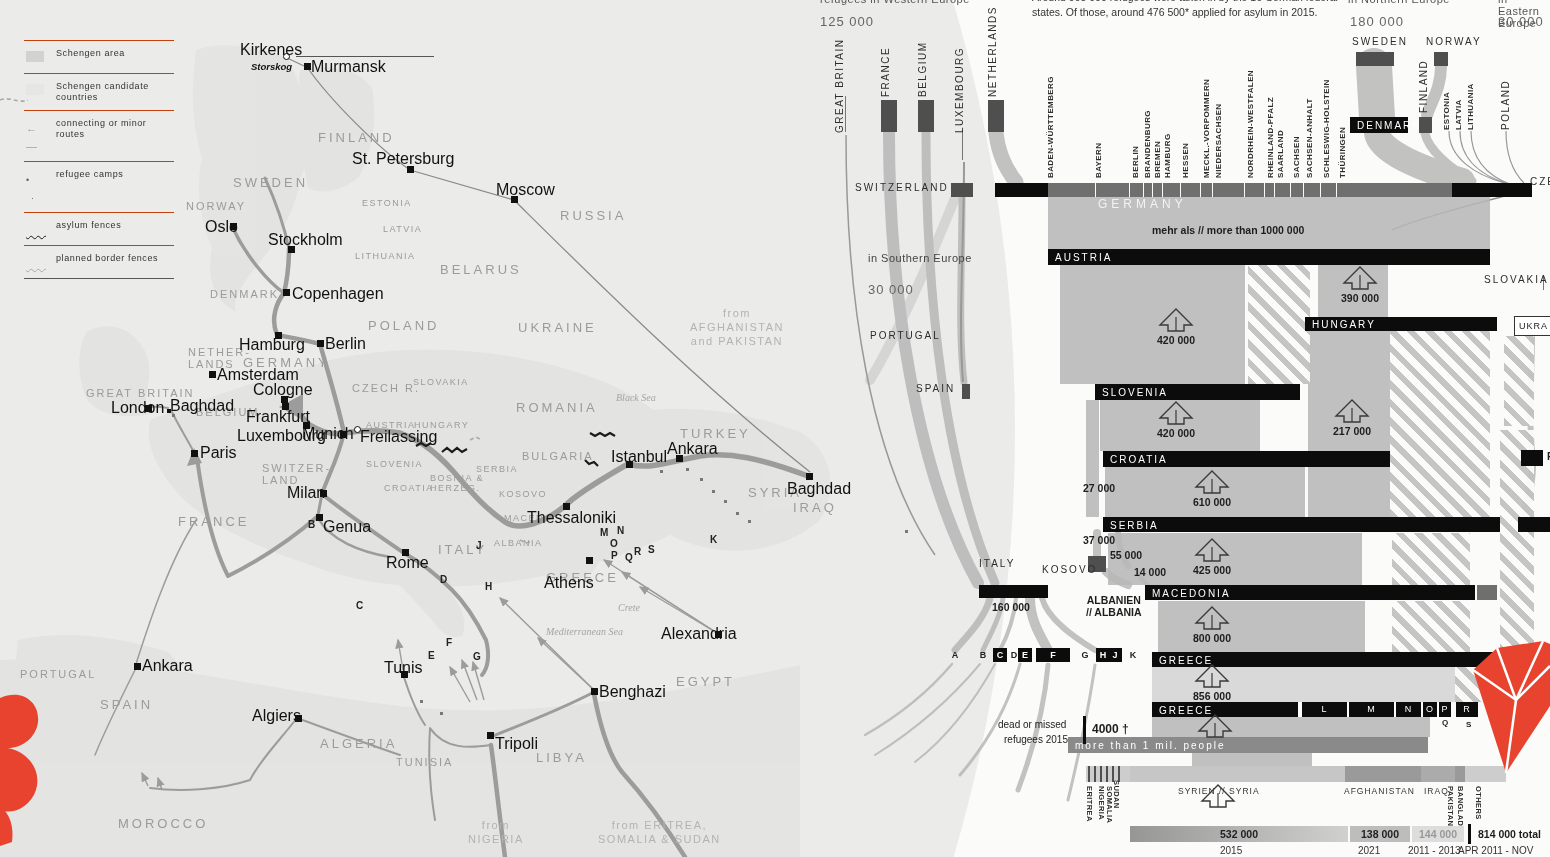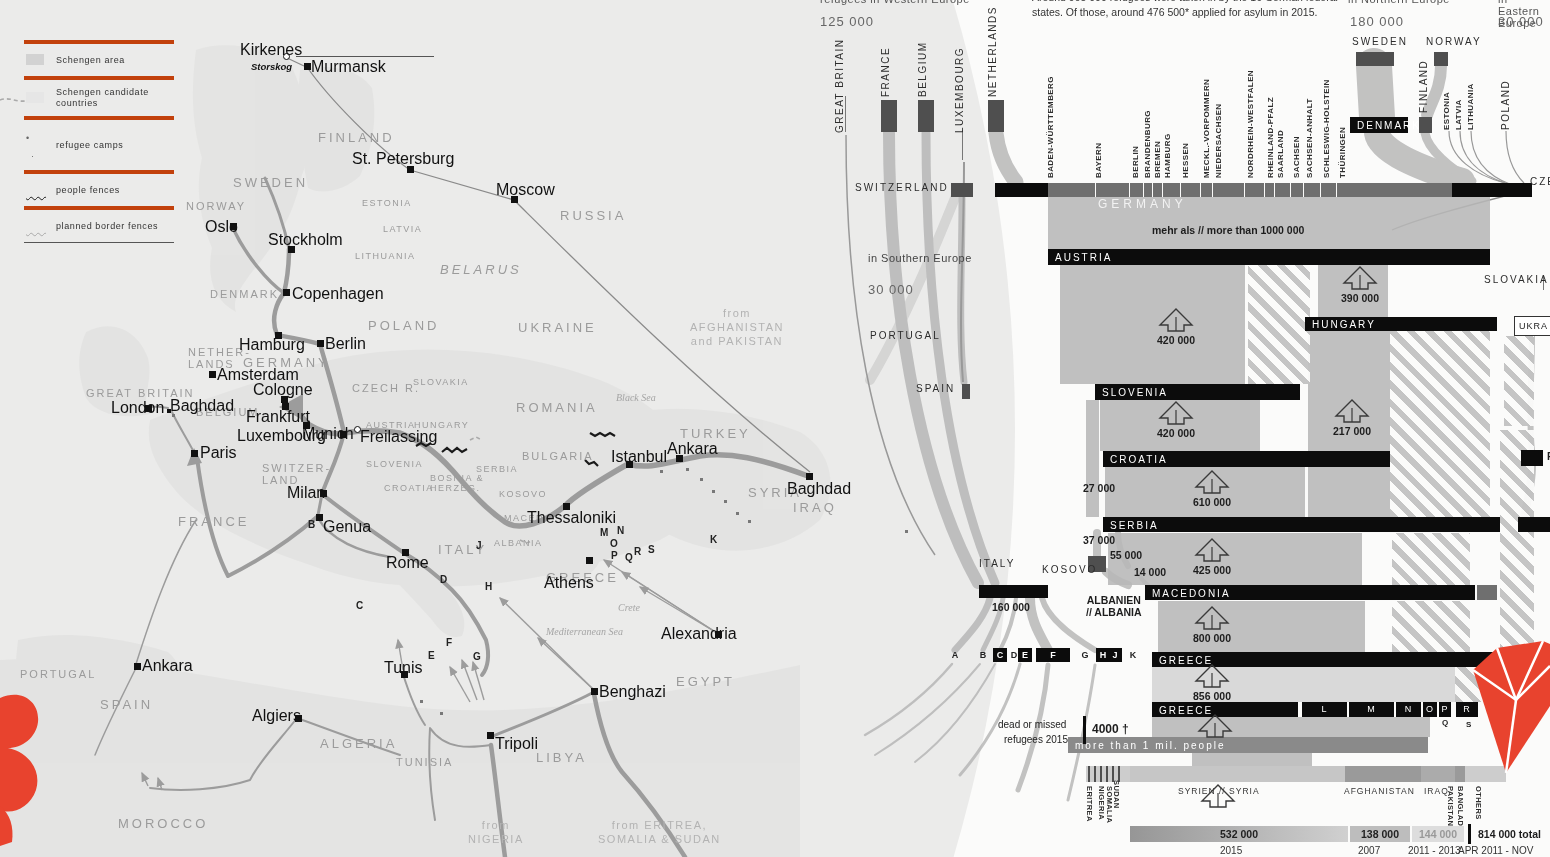--- a/index.html
+++ b/index.html
@@ -15,21 +15,21 @@
   .sea{position:absolute;color:#a5a5a5;font-style:italic;font-size:10px;font-family:"Liberation Serif",serif;white-space:pre-line;}
   .fromnote{position:absolute;color:#b3b3b3;font-size:11px;letter-spacing:1.5px;text-align:center;white-space:pre-line;line-height:14px;}
   .cdot{position:absolute;width:7px;height:7px;background:#111;}
   .cdot.open{background:#fff;border:1.5px solid #111;width:5px;height:5px;border-radius:50%;}
   .cdot.sm{width:4px;height:4px;}
   .clabel{position:absolute;color:#111;font-weight:normal;font-size:16px;white-space:nowrap;}
   .clabel.ital{font-style:italic;font-weight:600;font-size:9.5px;}
   .mletter{position:absolute;color:#222;font-weight:bold;font-size:10px;}
   
   #legend{position:absolute;left:24px;top:40px;width:150px;border-bottom:1px solid #555;}
-  .lg-row{border-top:4px solid #c2410c;padding:7px 2px 7px 2px;display:flex;align-items:center;min-height:14px;}
+  .lg-row{border-top:1px solid #c2410c;padding:7px 2px 7px 2px;display:flex;align-items:flex-start;min-height:14px;}
   .lg-label{font-size:9px;color:#333;letter-spacing:.6px;white-space:pre-line;line-height:11px;}
   .ic{display:inline-block;width:30px;flex:0 0 30px;position:relative;}
   .ic-schengen::before{content:"";display:inline-block;width:18px;height:11px;background:#d2d2d2;}
   .ic-candidate::before{content:"";display:inline-block;width:18px;height:11px;background:#e6e6e6;}
   .ic-major::before{content:"←\A ←";white-space:pre;font-weight:bold;font-size:14px;line-height:9px;color:#8d8d8d;}
   .ic-minor::before{content:"←\A —";white-space:pre;font-size:11px;line-height:8px;color:#a0a0a0;}
   .ic-camps::before{content:"•\A   ·";white-space:pre;font-size:9px;line-height:7px;color:#666;}
   .ic-fence::before{content:"aaaa";color:transparent;text-decoration:underline wavy #1a1a1a 1px;font-size:9px;}
   .ic-fplan::before{content:"aaaa";color:transparent;text-decoration:underline wavy #aaa 1px;font-size:9px;}
   
@@ -175,21 +175,21 @@
 
   <div>
 
   <div class="country c-big" style="left: 318px; top: 130px;">FINLAND</div>
       <div class="country c-big" style="left: 233px; top: 175px;">SWEDEN</div>
       <div class="country c-med" style="left: 186px; top: 200px;">NORWAY</div>
       <div class="country c-small" style="left: 362px; top: 198px;">ESTONIA</div>
       <div class="country c-small" style="left: 383px; top: 224px;">LATVIA</div>
       <div class="country c-small" style="left: 355px; top: 251px;">LITHUANIA</div>
       <div class="country c-big" style="left: 560px; top: 208px;">RUSSIA</div>
-      <div class="country c-big" style="left: 440px; top: 262px; font-style: italic;">BELARUS</div>
+      <div class="country c-big" style="left: 440px; top: 262px;">BELARUS</div>
       <div class="country c-med" style="left: 210px; top: 288px;">DENMARK</div>
       <div class="country c-big" style="left: 368px; top: 318px;">POLAND</div>
       <div class="country c-big" style="left: 518px; top: 320px;">UKRAINE</div>
       <div class="country c-med" style="left: 188px; top: 346px;">NETHER-
 LANDS</div>
       <div class="country c-big" style="left: 243px; top: 355px;">GERMANY</div>
       <div class="country c-med" style="left: 352px; top: 382px;">CZECH R.</div>
       <div class="country c-small" style="left: 413px; top: 377px;">SLOVAKIA</div>
       <div class="country c-med" style="left: 86px; top: 387px;">GREAT BRITAIN</div>
       <div class="country c-med" style="left: 196px; top: 406px;">BELGIUM</div>
@@ -333,26 +333,30 @@
   <div class="lg-row" style="position:static">
         <span class="ic ic-schengen"></span>
         <span class="lg-label">Schengen area</span>
       </div>
       <div class="lg-row" style="position:static">
         <span class="ic ic-candidate"></span>
         <span class="lg-label">Schengen candidate
 countries</span>
       </div>
       <div class="lg-row" style="position:static">
+        <span class="ic ic-minor"></span>
+        <span class="lg-label">connecting or minor routes</span>
+      </div>
+      <div class="lg-row" style="position:static">
         <span class="ic ic-camps"></span>
         <span class="lg-label">refugee camps</span>
       </div>
       <div class="lg-row" style="position:static">
         <span class="ic ic-fence"></span>
-        <span class="lg-label">people fences</span>
+        <span class="lg-label">asylum fences</span>
       </div>
       <div class="lg-row" style="position:static">
         <span class="ic ic-fplan"></span>
         <span class="lg-label">planned border fences</span>
       </div>
     </div>
 
   <div id="nw-line"></div>
 
   <svg width="1550" height="857">
@@ -560,21 +564,21 @@
       <div class="slabel s-tiny" style="left: 1442px; top: 718px;">Q</div>
       <div class="slabel s-tiny" style="left: 1466px; top: 720px;">S</div>
       <div class="slabel s-dead" style="left: 998px; top: 719px;">dead or missed</div>
       <div class="slabel s-dead" style="left: 1004px; top: 734px;">refugees 2015</div>
       <div class="slabel s-bold s-dead-num" style="left: 1092px; top: 722px;">4000 †</div>
       <div class="slabel s-strip" style="left: 1178px; top: 786px;">SYRIEN // SYRIA</div>
       <div class="slabel s-strip" style="left: 1344px; top: 786px;">AFGHANISTAN</div>
       <div class="slabel s-strip" style="left: 1424px; top: 786px;">IRAQ</div>
       <div class="slabel s-bold" style="left: 1478px; top: 828px;">814 000 total</div>
       <div class="slabel s-period" style="left: 1220px; top: 845px;">2015</div>
-      <div class="slabel s-period" style="left: 1358px; top: 845px;">2007</div>
+      <div class="slabel s-period" style="left: 1358px; top: 845px;">2021</div>
       <div class="slabel s-period s-gray" style="left: 1408px; top: 845px;">2011 - 2013</div>
       <div class="slabel s-period" style="left: 1458px; top: 845px;">APR 2011 - NOV 2015</div>
     </div>
   <div>
 
   <div class="rot big" style="left: 834px; top: 133px;">GREAT BRITAIN</div>
       <div class="rot big" style="left: 880px; top: 97px;">FRANCE</div>
       <div class="rot big" style="left: 917px; top: 97px;">BELGIUM</div>
       <div class="rot big" style="left: 954px; top: 133px;">LUXEMBOURG</div>
       <div class="rot big" style="left: 987px; top: 97px;">NETHERLANDS</div>

